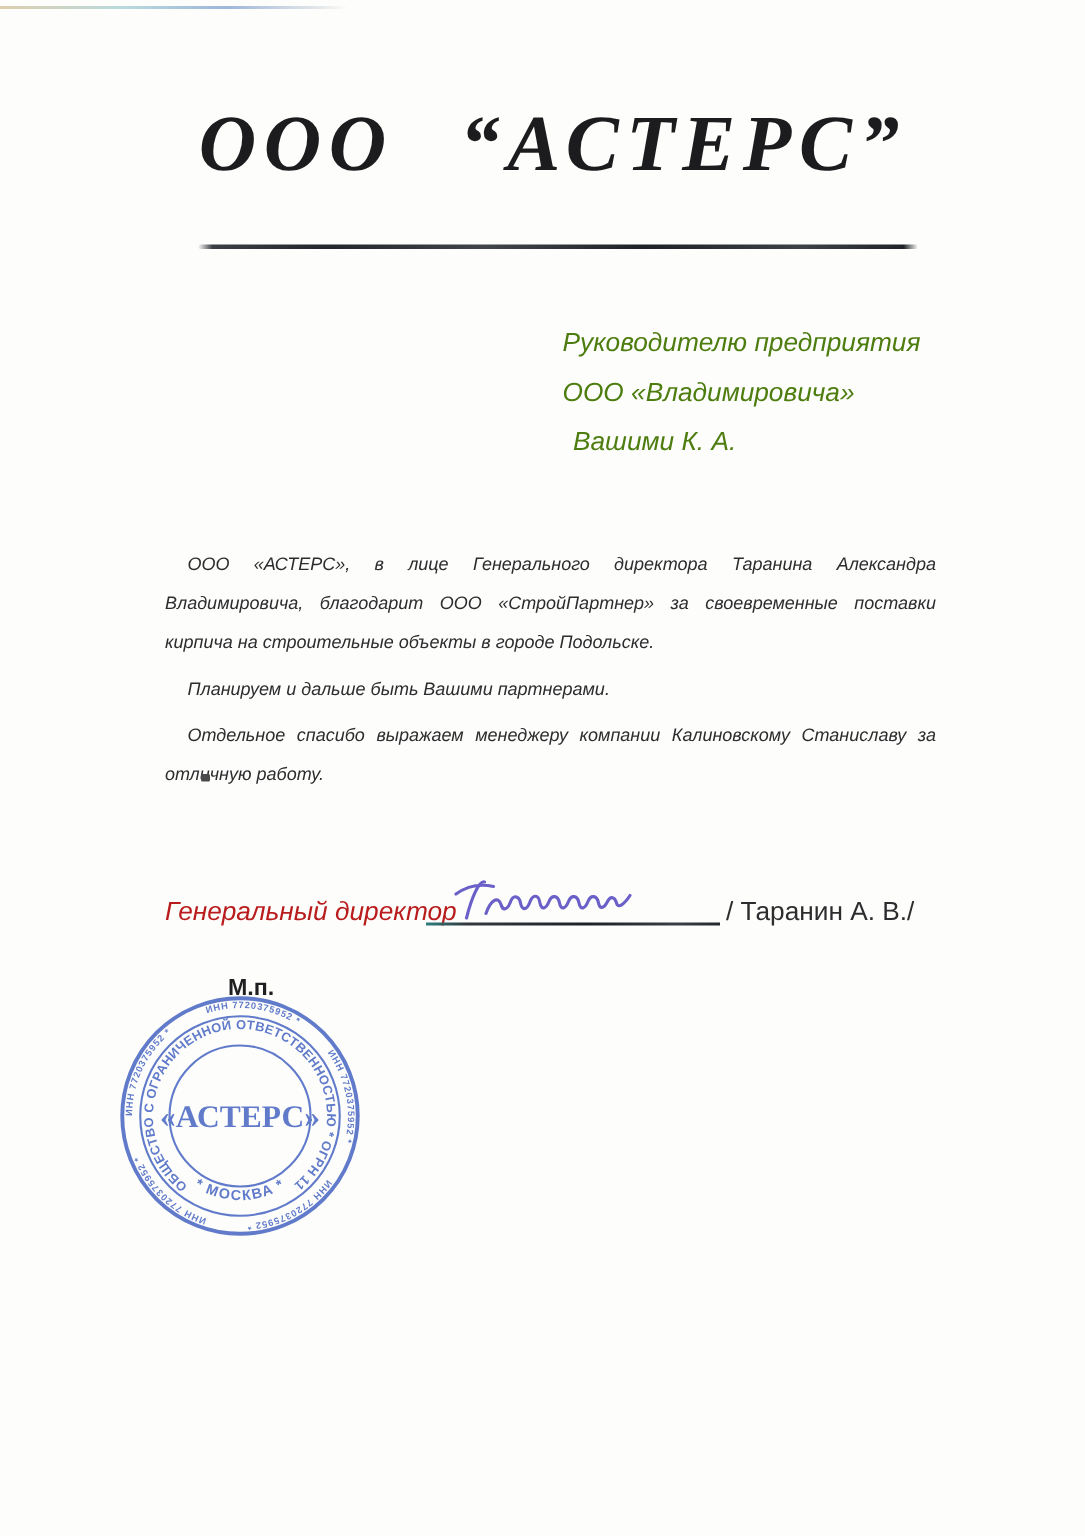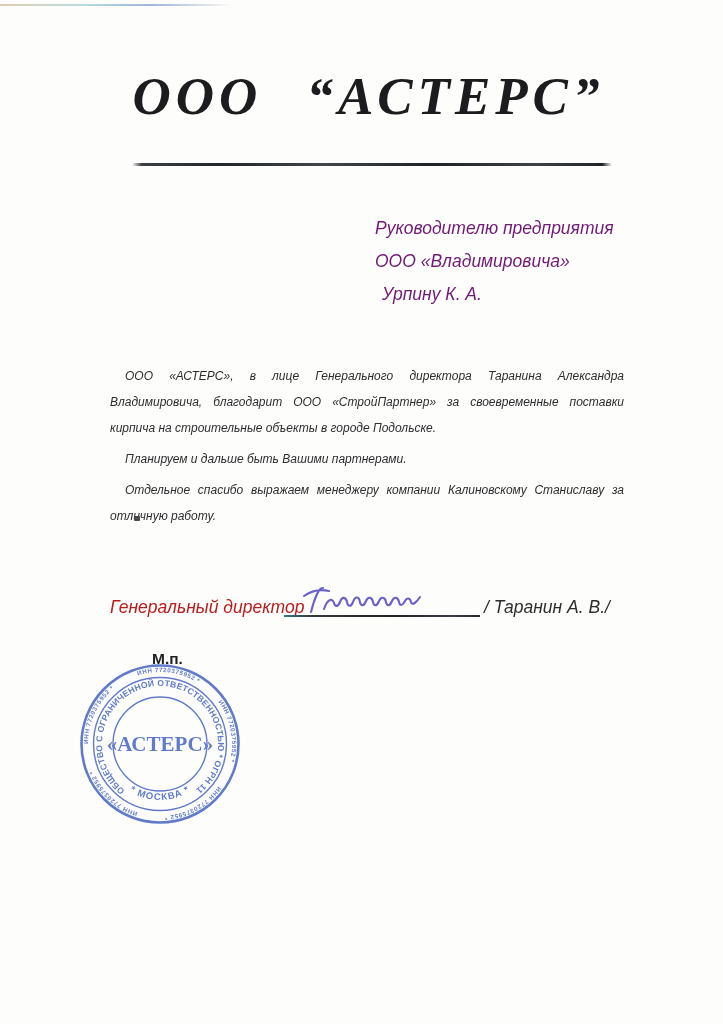--- a/index.html
+++ b/index.html
@@ -38,21 +38,21 @@
     top: 163px; left: 132px;
     width: 480px; height: 3px;
     border-radius: 2px;
     background: linear-gradient(90deg, rgba(40,40,45,0) 0%, #3c4044 2%, #23262c 18%, #41464c 40%, #1e2228 62%, #3c4246 84%, #202428 98%, rgba(40,40,45,0) 100%);
   }
   .addressee {
     position: absolute;
     top: 212px; left: 375px;
     font-style: italic;
     font-size: 17.5px;
-    color: #701a75;
+    color: #4d7c0f;
     line-height: 33px;
   }
   .addressee .line3 { margin-left: 7px; }
   .body-text {
     position: absolute;
     top: 363px; left: 110px;
     width: 514px;
     font-style: italic;
     font-size: 12px;
     line-height: 26px;
@@ -81,21 +81,20 @@
     background: linear-gradient(90deg, #2f7d80 0%, #35383c 14%, #1e2126 55%, #3a3f45 86%, #24282d 100%);
   }
   .sig-handwriting {
     position: absolute;
     top: 578px; left: 297px;
     width: 160px; height: 42px;
   }
   .sig-name {
     position: absolute;
     top: 597px; left: 484px;
-    font-style: italic;
     font-size: 17.5px;
     color: #2d2d2f;
   }
   .seal-note {
     position: absolute;
     top: 650px; left: 152px;
     font-size: 15.5px;
     font-weight: bold;
     color: #1f1f21;
     z-index: 1;
@@ -114,21 +113,21 @@
 <div class="page">
 
   <div class="scan-artifact"></div>
 
   <div class="letterhead">ООО “АСТЕРС”</div>
   <div class="letterhead-rule"></div>
 
   <div class="addressee">
     <div class="line1">Руководителю предприятия</div>
     <div class="line2">ООО «Владимировича»</div>
-    <div class="line3">Урпину К. А.</div>
+    <div class="line3">Вашими К. А.</div>
   </div>
 
   <div class="body-text">
     <p>ООО «АСТЕРС», в лице Генерального директора Таранина Александра Владимировича, благодарит ООО «СтройПартнер» за своевременные поставки кирпича на строительные объекты в городе Подольске.</p>
     <p>Планируем и дальше быть Вашими партнерами.</p>
     <p>Отдельное спасибо выражаем менеджеру компании Калиновскому Станиславу за отличную работу.</p>
   </div>
 
   <div class="ink-dot"></div>
 

